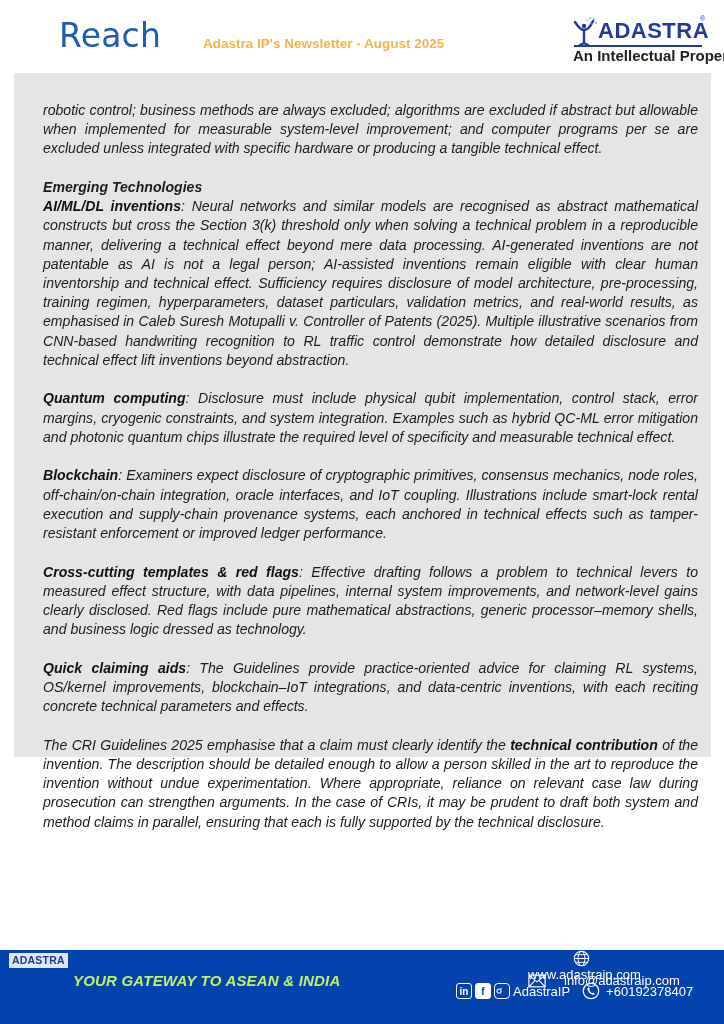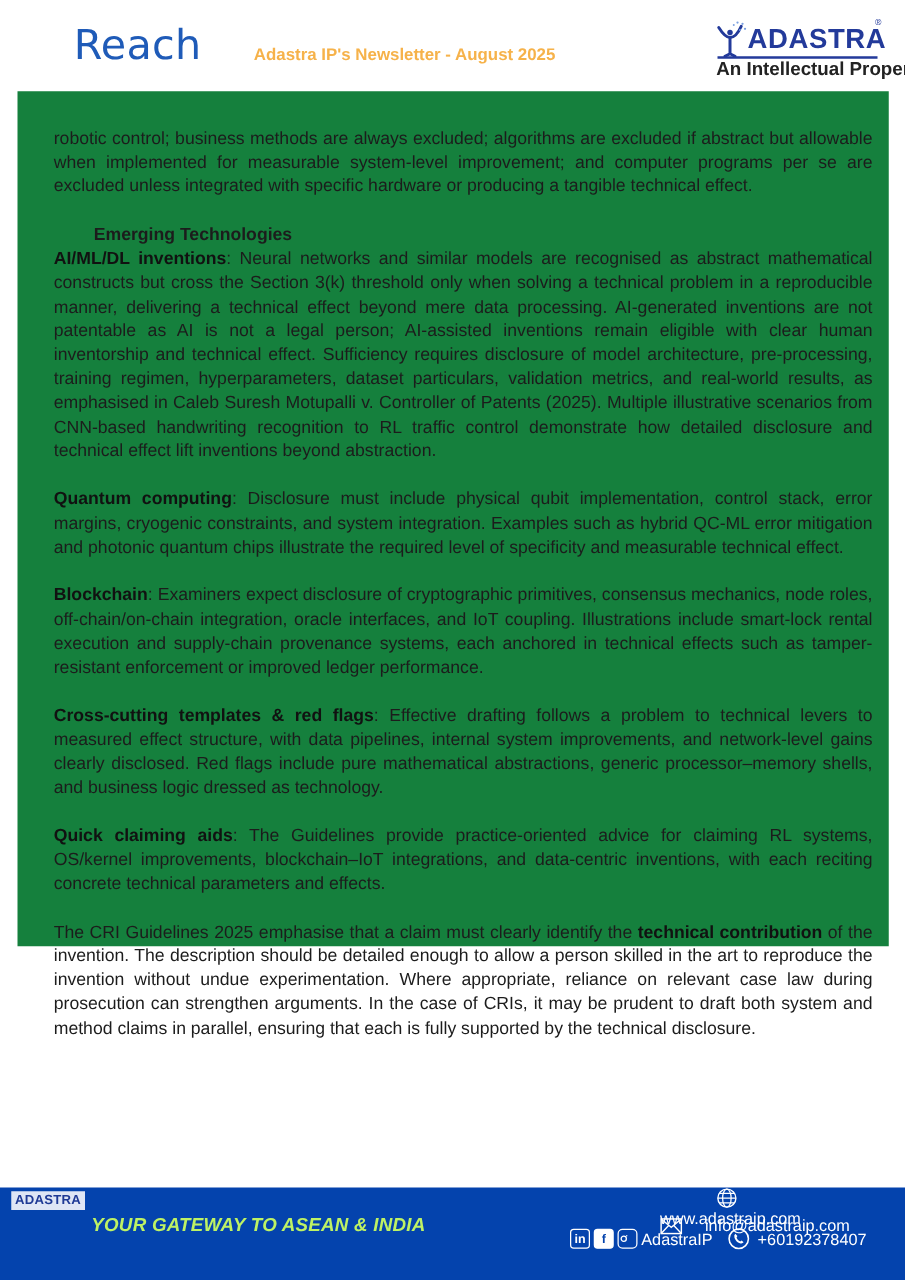--- a/index.html
+++ b/index.html
@@ -9,25 +9,25 @@
   .header { position: absolute; left: 0; top: 0; width: 724px; height: 72px; }
   .brand-reach { position: absolute; left: 16px; top: 16px; font-size: 33px; color: #1f5bb8; font-family: "DejaVu Sans", sans-serif; font-weight: 400; letter-spacing: 0.2px; margin-left: 43px; }
   .newsletter-title { position: absolute; left: 203px; top: 36px; font-size: 13.5px; font-weight: 700; color: #f6b24a; }
   .logo { position: absolute; left: 572px; top: 14px; width: 140px; height: 46px; }
   .logo-mark { position: absolute; left: 0; top: 2px; width: 26px; height: 30px; }
   .logo-word { position: absolute; left: 26px; top: 4px; font-size: 22px; font-weight: 700; color: #233a9a; letter-spacing: 0.5px; font-family: "Liberation Sans", sans-serif; }
   .logo-reg { position: absolute; left: 128px; top: 1px; font-size: 7px; color: #233a9a; }
   .logo-rule { position: absolute; left: 2px; top: 31px; width: 128px; height: 1.5px; background: #233a9a; }
   .logo-tag { position: absolute; left: 1px; top: 33px; font-size: 15px; font-weight: 700; color: #222; white-space: nowrap; }
 
-  .panel { position: absolute; left: 14px; top: 73px; width: 697px; height: 684px; background: #15803d; }
+  .panel { position: absolute; left: 14px; top: 73px; width: 697px; height: 684px; background: #e5e5e5; font-style: italic; }
   .content { position: absolute; left: 29px; top: 28px; width: 655px; font-size: 14.1px; line-height: 19.2px; text-align: justify; color: #1c1c1c; }
   .content p { margin: 0 0 19.4px 0; }
   .content b { font-weight: 700; color: #111; }
-  .content .section-heading { display: block; font-weight: 700; margin-left: 32px; }
+  .content .section-heading { display: block; font-weight: 700; }
 
   .footer { position: absolute; left: 0; top: 950px; width: 724px; height: 74px; background: #0443ad; }
   .footer-logo { position: absolute; left: 9px; top: 3px; height: 15px; padding: 0 3px; background: #dfe6f5; font-size: 10.5px; font-weight: 700; color: #1f3a95; line-height: 15px; letter-spacing: 0.2px; }
   .tagline { position: absolute; left: 73px; top: 22px; font-size: 15px; font-style: italic; font-weight: 700; color: #bef264; letter-spacing: 0.2px; }
   .contact { position: absolute; left: 528px; font-size: 13px; color: #ffffff; display: flex; align-items: center; white-space: nowrap; }
   .contact svg { margin-right: 6px; }
   .c-web { top: 0px; flex-direction: column; }
   .c-mail { top: 23px; gap: 12px; }
   .c-social { top: 32px; left: 456px; }
   .soc-box { width: 16px; height: 16px; border: 1.5px solid #fff; border-radius: 3px; display: inline-flex; align-items: center; justify-content: center; font-size: 10px; font-weight: 700; color: #fff; margin-right: 3px; }

